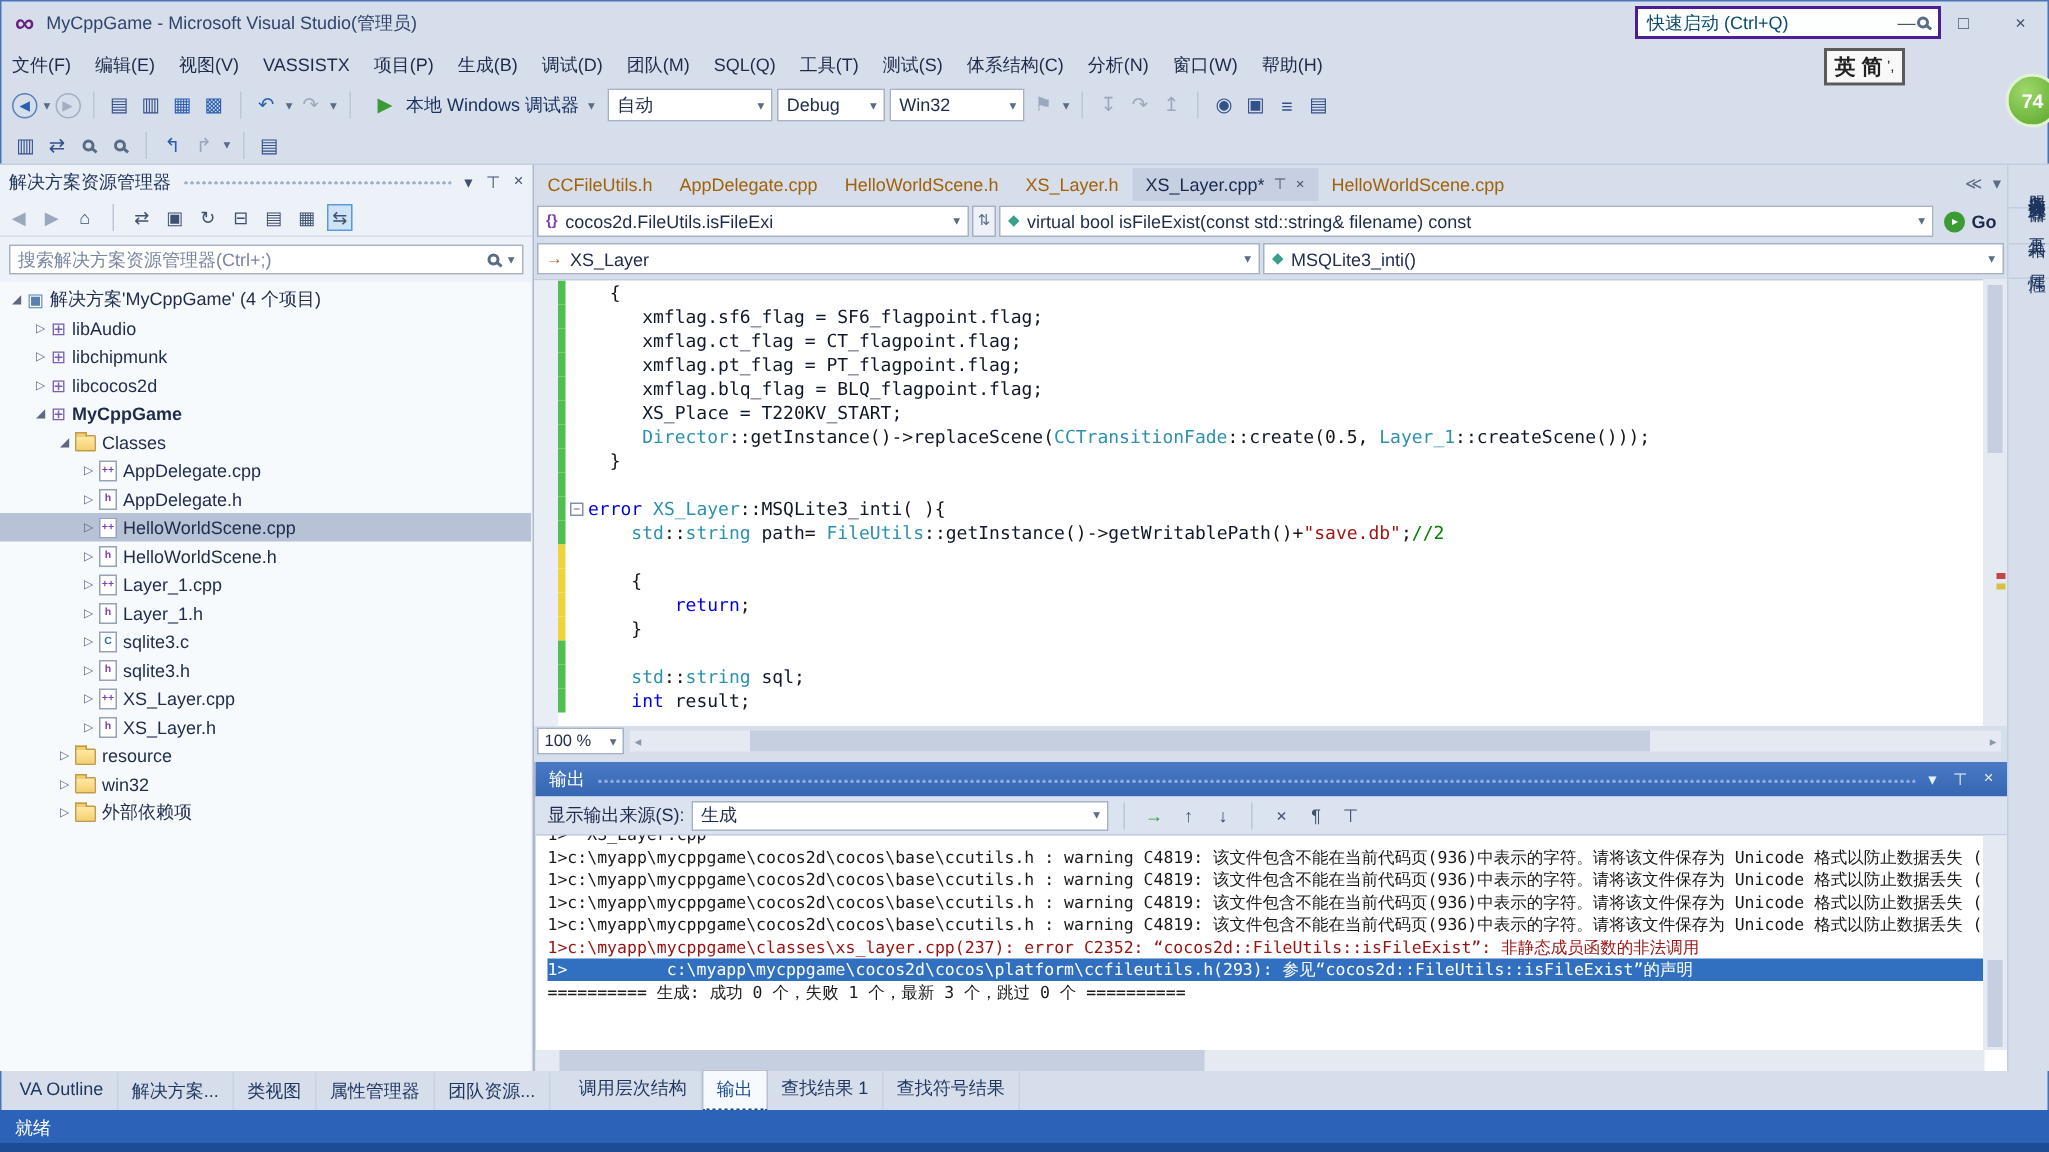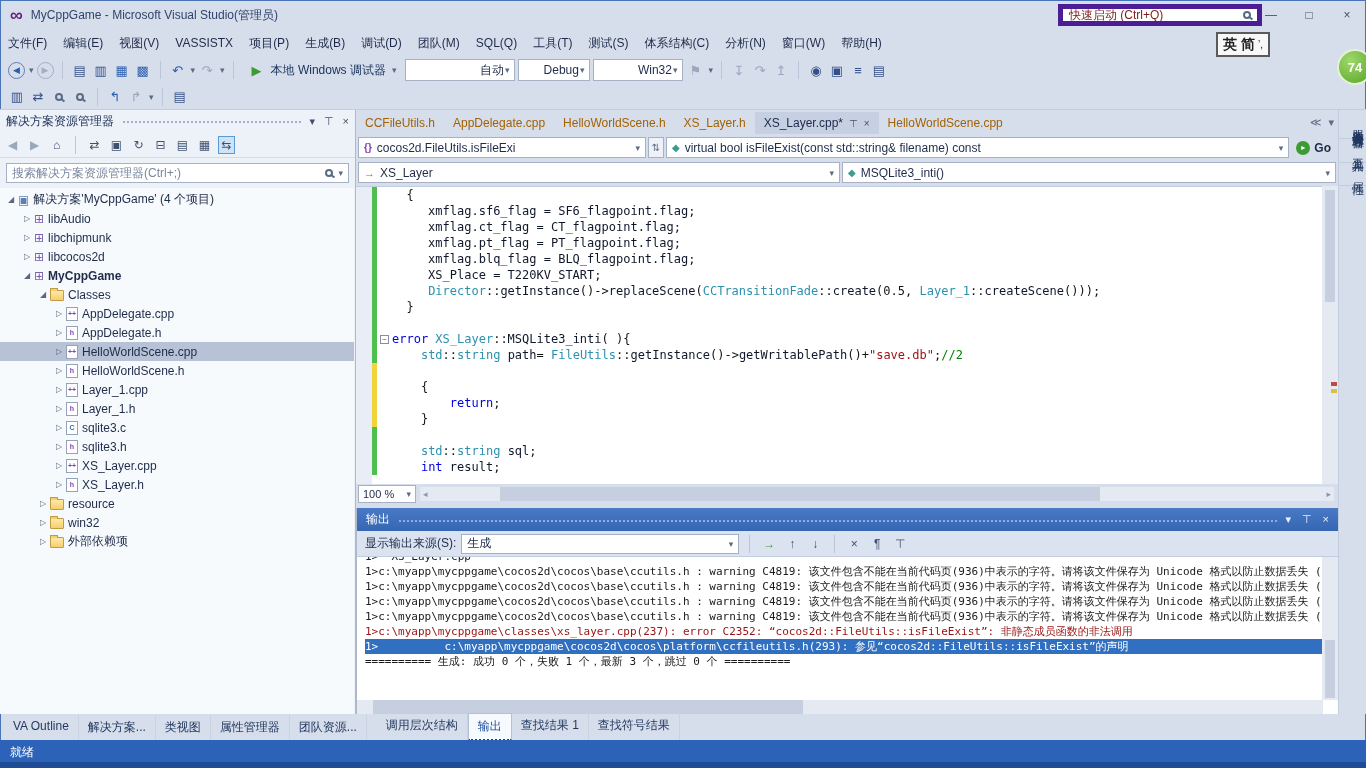--- a/index.html
+++ b/index.html
@@ -2,21 +2,21 @@
 <html><head>
 <meta charset="utf-8">
 <style>
 *{margin:0;padding:0;box-sizing:border-box}
 html,body{width:1366px;height:768px}
 body{position:relative;overflow:hidden;background:#d7deeb;font-family:"Liberation Sans","DejaVu Sans",sans-serif;font-size:12px;color:#1e2b4a;box-shadow:inset 0 0 0 1px #4a74b8}
 
 .titlebar{position:absolute;left:0;top:0;width:1366px;height:30px;display:flex;align-items:center}
 .vs-logo{color:#68217a;font-size:18px;font-weight:bold;margin:0 8px 0 10px}
 .title-text{color:#30446b}
-.quick-launch{position:absolute;left:1058px;top:4px;width:204px;height:22px;background:#fdfefe;border:5px solid #4c1d95;display:flex;align-items:center;justify-content:space-between;padding:0 6px;color:#7f1d1d}
+.quick-launch{position:absolute;left:1090px;top:4px;width:204px;height:22px;background:#fdfefe;border:2px solid #4c1d95;display:flex;align-items:center;justify-content:space-between;padding:0 6px;color:#0c4a6e}
 .win-btns{position:absolute;right:6px;top:0;height:30px;display:flex;align-items:center;gap:12px;color:#47536b}
 .win-btn{width:26px;text-align:center}
 .overlay-ball{position:absolute;left:1337px;top:49px;width:36px;height:36px;border-radius:50%;background:radial-gradient(circle at 35% 30%,#9fd86b,#57a427);color:#fff;font-weight:bold;font-size:13px;display:flex;align-items:center;justify-content:center;border:2px solid #e4f2d4;z-index:50}
 
 .menubar{position:absolute;left:0;top:30px;width:1366px;height:26px;display:flex;align-items:center}
 #menu-items{display:flex;height:100%}
 .menu-item{padding:0 8px;display:flex;align-items:center;white-space:nowrap}
 .ime-box{position:absolute;right:96px;top:2px;min-width:54px;height:25px;border:2px solid #5a5a5a;background:#f8f8f8;color:#222;display:flex;align-items:center;justify-content:center;font-size:14px;font-weight:bold;gap:3px;padding:0 4px}
 .ime-mark{font-size:10px;font-weight:normal}
 
@@ -24,21 +24,21 @@
 .tb1{top:56px;height:28px}
 .tb2{top:84px;height:26px;border-bottom:1px solid #c3cde0}
 .tbtn{min-width:18px;height:20px;display:flex;align-items:center;justify-content:center;color:#3f516f;font-size:13px}
 .tbtn.blue{color:#2a5fb0}.tbtn.green{color:#3c9b35}.tbtn.gray{color:#9aa7bc}.tbtn.navy{color:#33508a}
 .circle{width:17px;height:17px;border-radius:50%;border:1px solid #5b80b8;font-size:9px;display:flex;align-items:center;justify-content:center;color:#2a5fb0;flex:none}
 .circle.gray{border-color:#a3aec2;color:#a3aec2}
 .caret{font-size:9px;color:#5a6b85;margin-left:1px}
 .tsep{width:1px;height:18px;background:#bcc6d9;margin:0 5px}
 .start-debug{display:flex;align-items:center;gap:5px;padding:0 6px}
 .start-label{color:#17305c}
-.combo{height:22px;background:#fff;border:1px solid #a7b1c5;display:flex;align-items:center;justify-content:flex-end;padding:0 5px;color:#1e2b4a;white-space:nowrap}
+.combo{height:22px;background:#fff;border:1px solid #a7b1c5;display:flex;align-items:center;justify-content:space-between;padding:0 5px;color:#1e2b4a;white-space:nowrap}
 .w110{width:110px}.w72{width:72px}.w90{width:90px}
 .mag{width:8px;height:8px;border:2px solid #5a6b85;border-radius:50%;display:inline-block;position:relative;flex:none}
 .mag::after{content:"";position:absolute;width:5px;height:2px;background:#5a6b85;right:-4px;bottom:-2px;transform:rotate(40deg)}
 
 .sepanel{position:absolute;left:0;top:110px;width:356px;height:604px;background:#edf1f8;border-right:1px solid #aeb9cc}
 .se-header{height:22px;display:flex;align-items:center;padding:0 6px;color:#22365e;white-space:nowrap}
 .grip{flex:1;height:4px;margin:0 8px;background-image:radial-gradient(circle,#9fb0cc 1px,transparent 1.3px);background-size:4px 4px;background-repeat:repeat-x;background-position:0 1px}
 .se-hicons{display:flex;gap:9px;color:#3f516f;font-size:11px}
 .se-toolbar{height:26px;display:flex;align-items:center;padding:0 4px;gap:5px;border-bottom:1px solid #d4dcea}
 .se-tbtn{min-width:17px;height:18px;display:flex;align-items:center;justify-content:center;color:#3f516f;font-size:12px}

